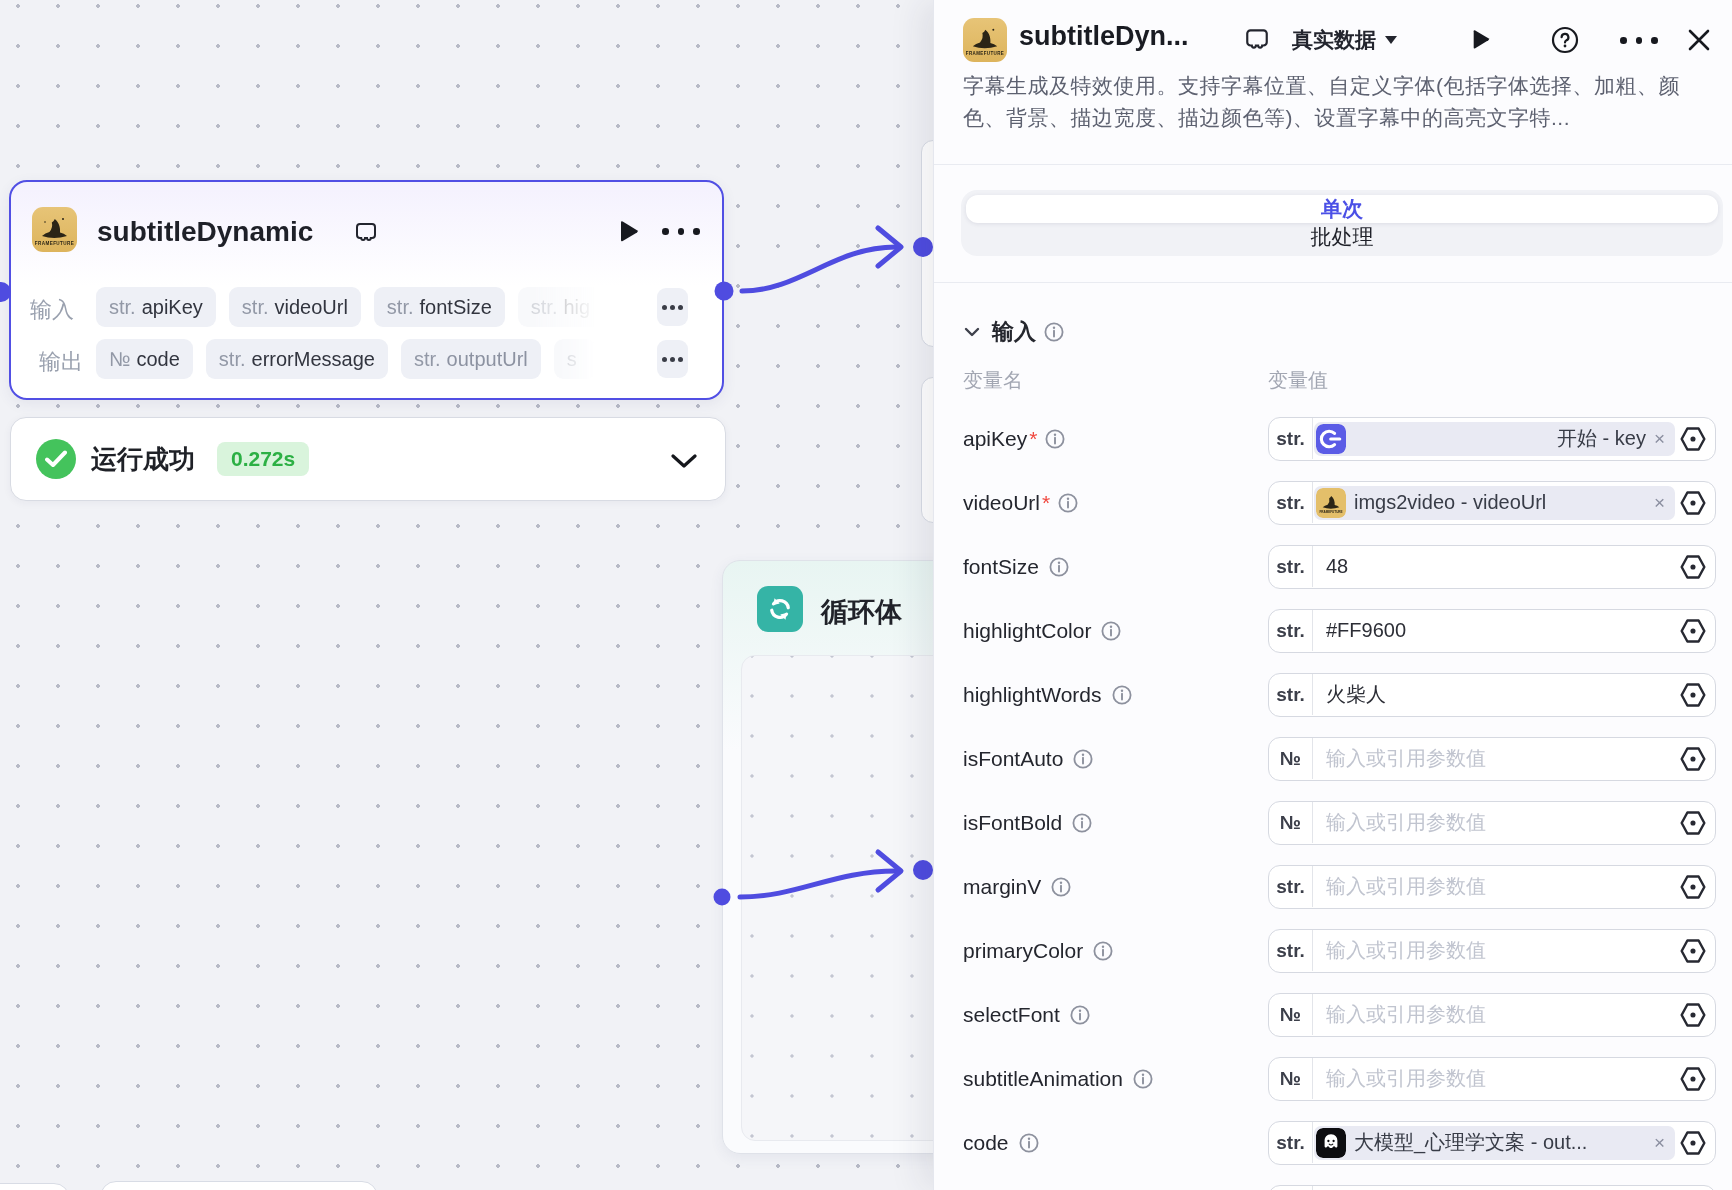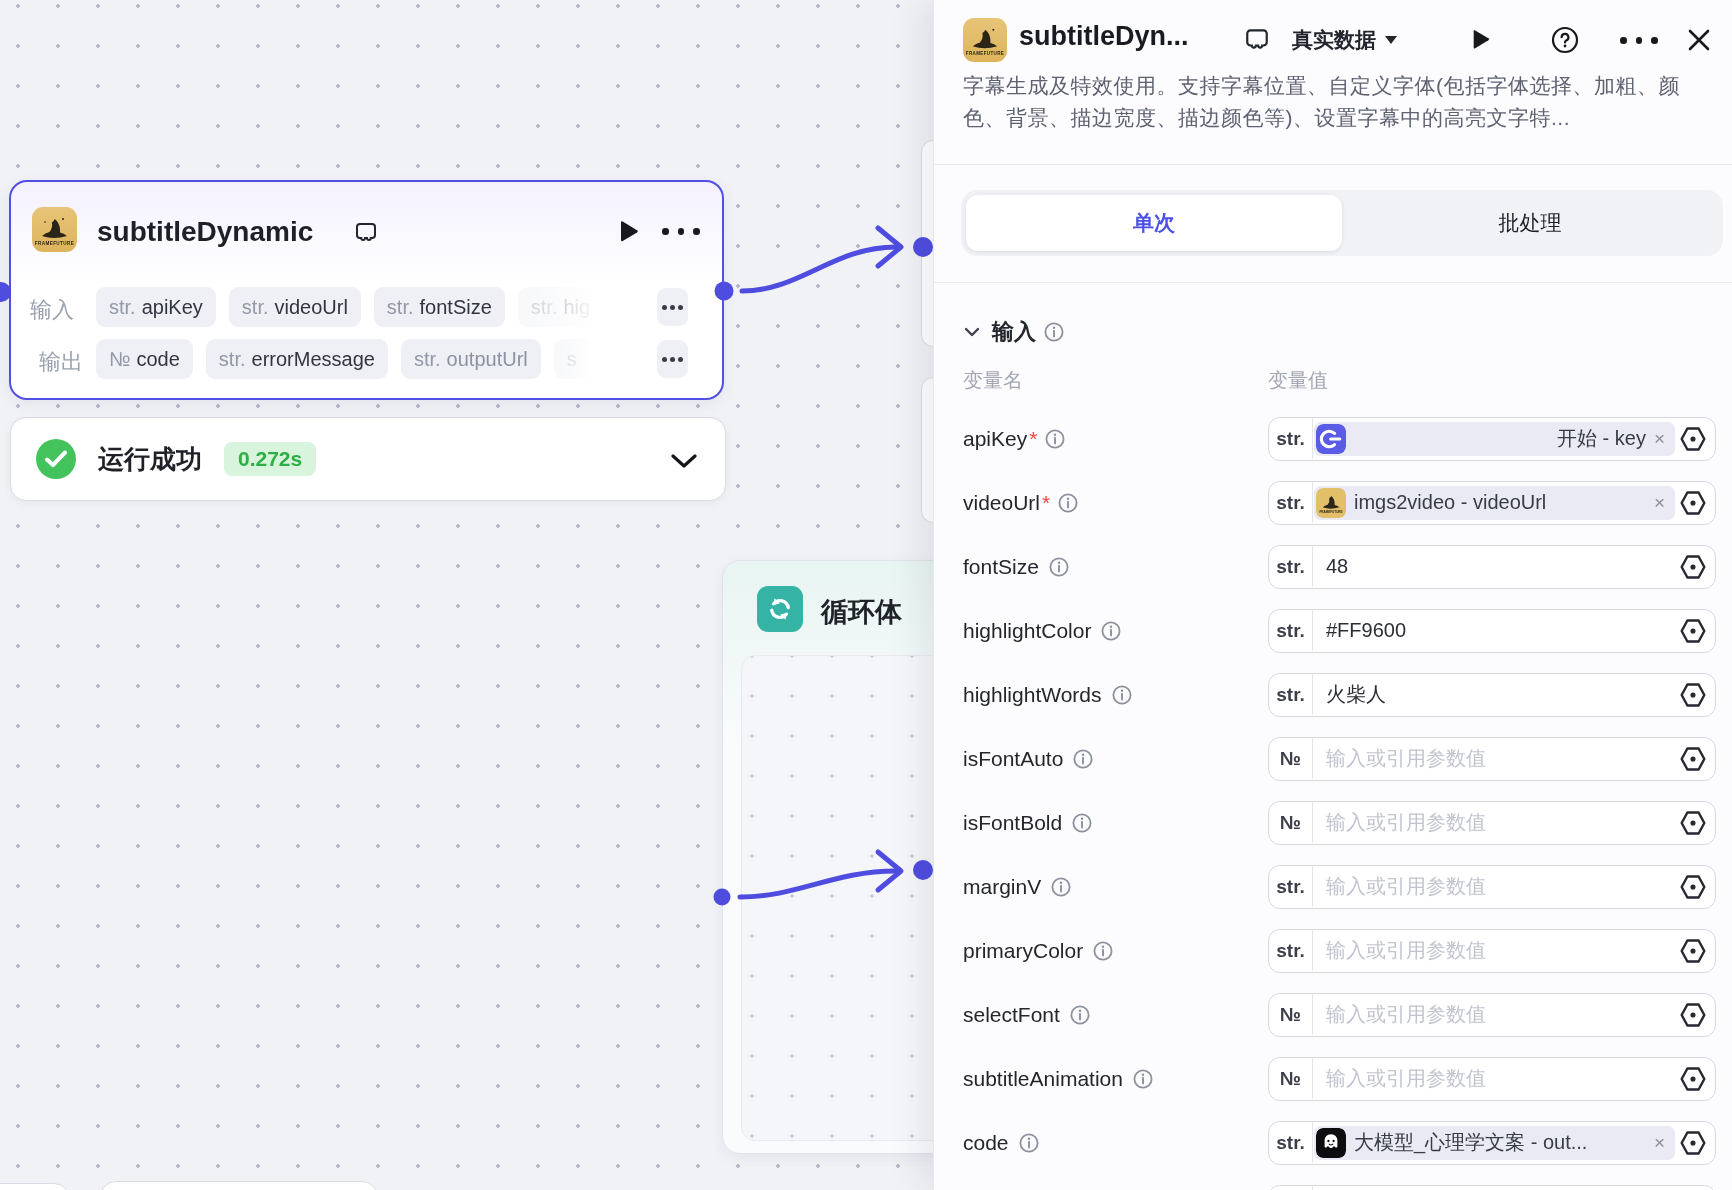--- a/index.html
+++ b/index.html
@@ -28,21 +28,21 @@
   .more-tag{width:31px;height:38px;border-radius:9px;background:#eef0f6;display:flex;align-items:center;justify-content:center;gap:3px;}
   .more-tag i,.dots3 i{width:5px;height:5px;border-radius:50%;background:#3a3d47;display:block;}
   .dots3{display:flex;gap:9px;align-items:center;}
   .dots3 i{width:6.5px;height:6.5px;background:#17191f;}
 
   
   .status{left:10px;top:417px;width:716px;height:84px;background:#fff;border:1.5px solid #d8dbe3;border-radius:16px;
     box-shadow:0 2px 8px rgba(40,44,70,.05);display:flex;align-items:center;z-index:2;}
   .okring{width:40px;height:40px;border-radius:50%;background:#44c35c;margin-left:25px;position:relative;flex:0 0 auto;}
   .okring svg{position:absolute;left:9px;top:11px;}
-  .status-label{font-size:26px;font-weight:600;color:#1f2127;margin-left:22px;}
+  .status-label{font-size:26px;font-weight:600;color:#1f2127;margin-left:15px;}
   .dur-badge{margin-left:22px;height:34px;padding:0 14px;border-radius:8px;background:#d9f4dc;color:#2cb044;
     font-size:21px;font-weight:600;display:flex;align-items:center;}
 
   
   .loop{left:722px;top:560px;width:430px;height:594px;border:1.5px solid #dfe2e9;border-radius:18px;
     background:linear-gradient(180deg,#e8f5f2 0%,#fafbfd 32%);box-shadow:0 4px 14px rgba(60,70,110,.07);z-index:1;}
   .loop-ic{left:34px;top:25px;width:46px;height:46px;border-radius:11px;background:#35b4a6;display:flex;align-items:center;justify-content:center;}
   .loop-title{left:98px;top:33px;font-size:27px;font-weight:600;color:#202229;}
   .loop-inner{left:18px;top:94px;width:400px;height:486px;border:1px solid #e8eaef;border-radius:14px;background:#f5f6f9;
     background-image:radial-gradient(circle,#c3c6d1 1.5px,rgba(0,0,0,0) 1.7px);background-size:40px 40px;background-position:30px 20px;}
@@ -51,21 +51,21 @@
   .partial-node{background:#fff;border:1.5px solid #d8dce5;border-radius:16px;height:40px;z-index:1;}
 
   
   .panel{left:933px;top:0;width:799px;height:1190px;background:#fcfcfe;border-left:1px solid #e5e7ee;
     box-shadow:-14px 0 30px rgba(35,40,70,.08);z-index:10;}
   .panel .divider{left:0;width:799px;height:1px;background:#e9ebf1;}
   .p-title{left:85px;top:21px;font-size:27px;font-weight:700;color:#191b22;white-space:nowrap;}
   .realdata{font-size:21px;font-weight:600;color:#23252e;}
   .tri-down{width:0;height:0;border-left:6.5px solid transparent;border-right:6.5px solid transparent;border-top:8px solid #23252e;}
   .desc{left:29px;top:70px;width:750px;font-size:21px;line-height:32px;letter-spacing:.5px;color:#5d6170;}
-  .tabs{left:27px;top:190px;width:762px;height:66px;border-radius:16px;background:#f1f2f6;display:flex;padding:5px;}
+  .tabs{left:27px;top:190px;width:762px;height:66px;border-radius:16px;background:#f1f2f6;display:flex;padding:5px;flex-direction:column;}
   .tab{flex:1;display:flex;align-items:center;justify-content:center;font-size:21px;color:#1e2028;font-weight:500;border-radius:12px;}
   .tab.active{background:#fff;color:#4b50e6;font-weight:700;box-shadow:0 1px 4px rgba(40,44,80,.10);}
   .sec-title{font-size:22px;font-weight:700;color:#25272e;}
   .col-h{font-size:20px;color:#a2a6b2;}
 
   .prow{left:0;width:799px;height:44px;}
   .prow .lab{position:absolute;left:29px;top:0;height:44px;display:flex;align-items:center;}
   .pname{font-size:21px;color:#24262e;}
   .req{color:#f0483f;font-size:21px;margin-left:2px;}
   .ibox{position:absolute;left:334px;top:0;width:448px;height:44px;border:1.5px solid #d6d9e1;border-radius:12px;background:#fff;}

